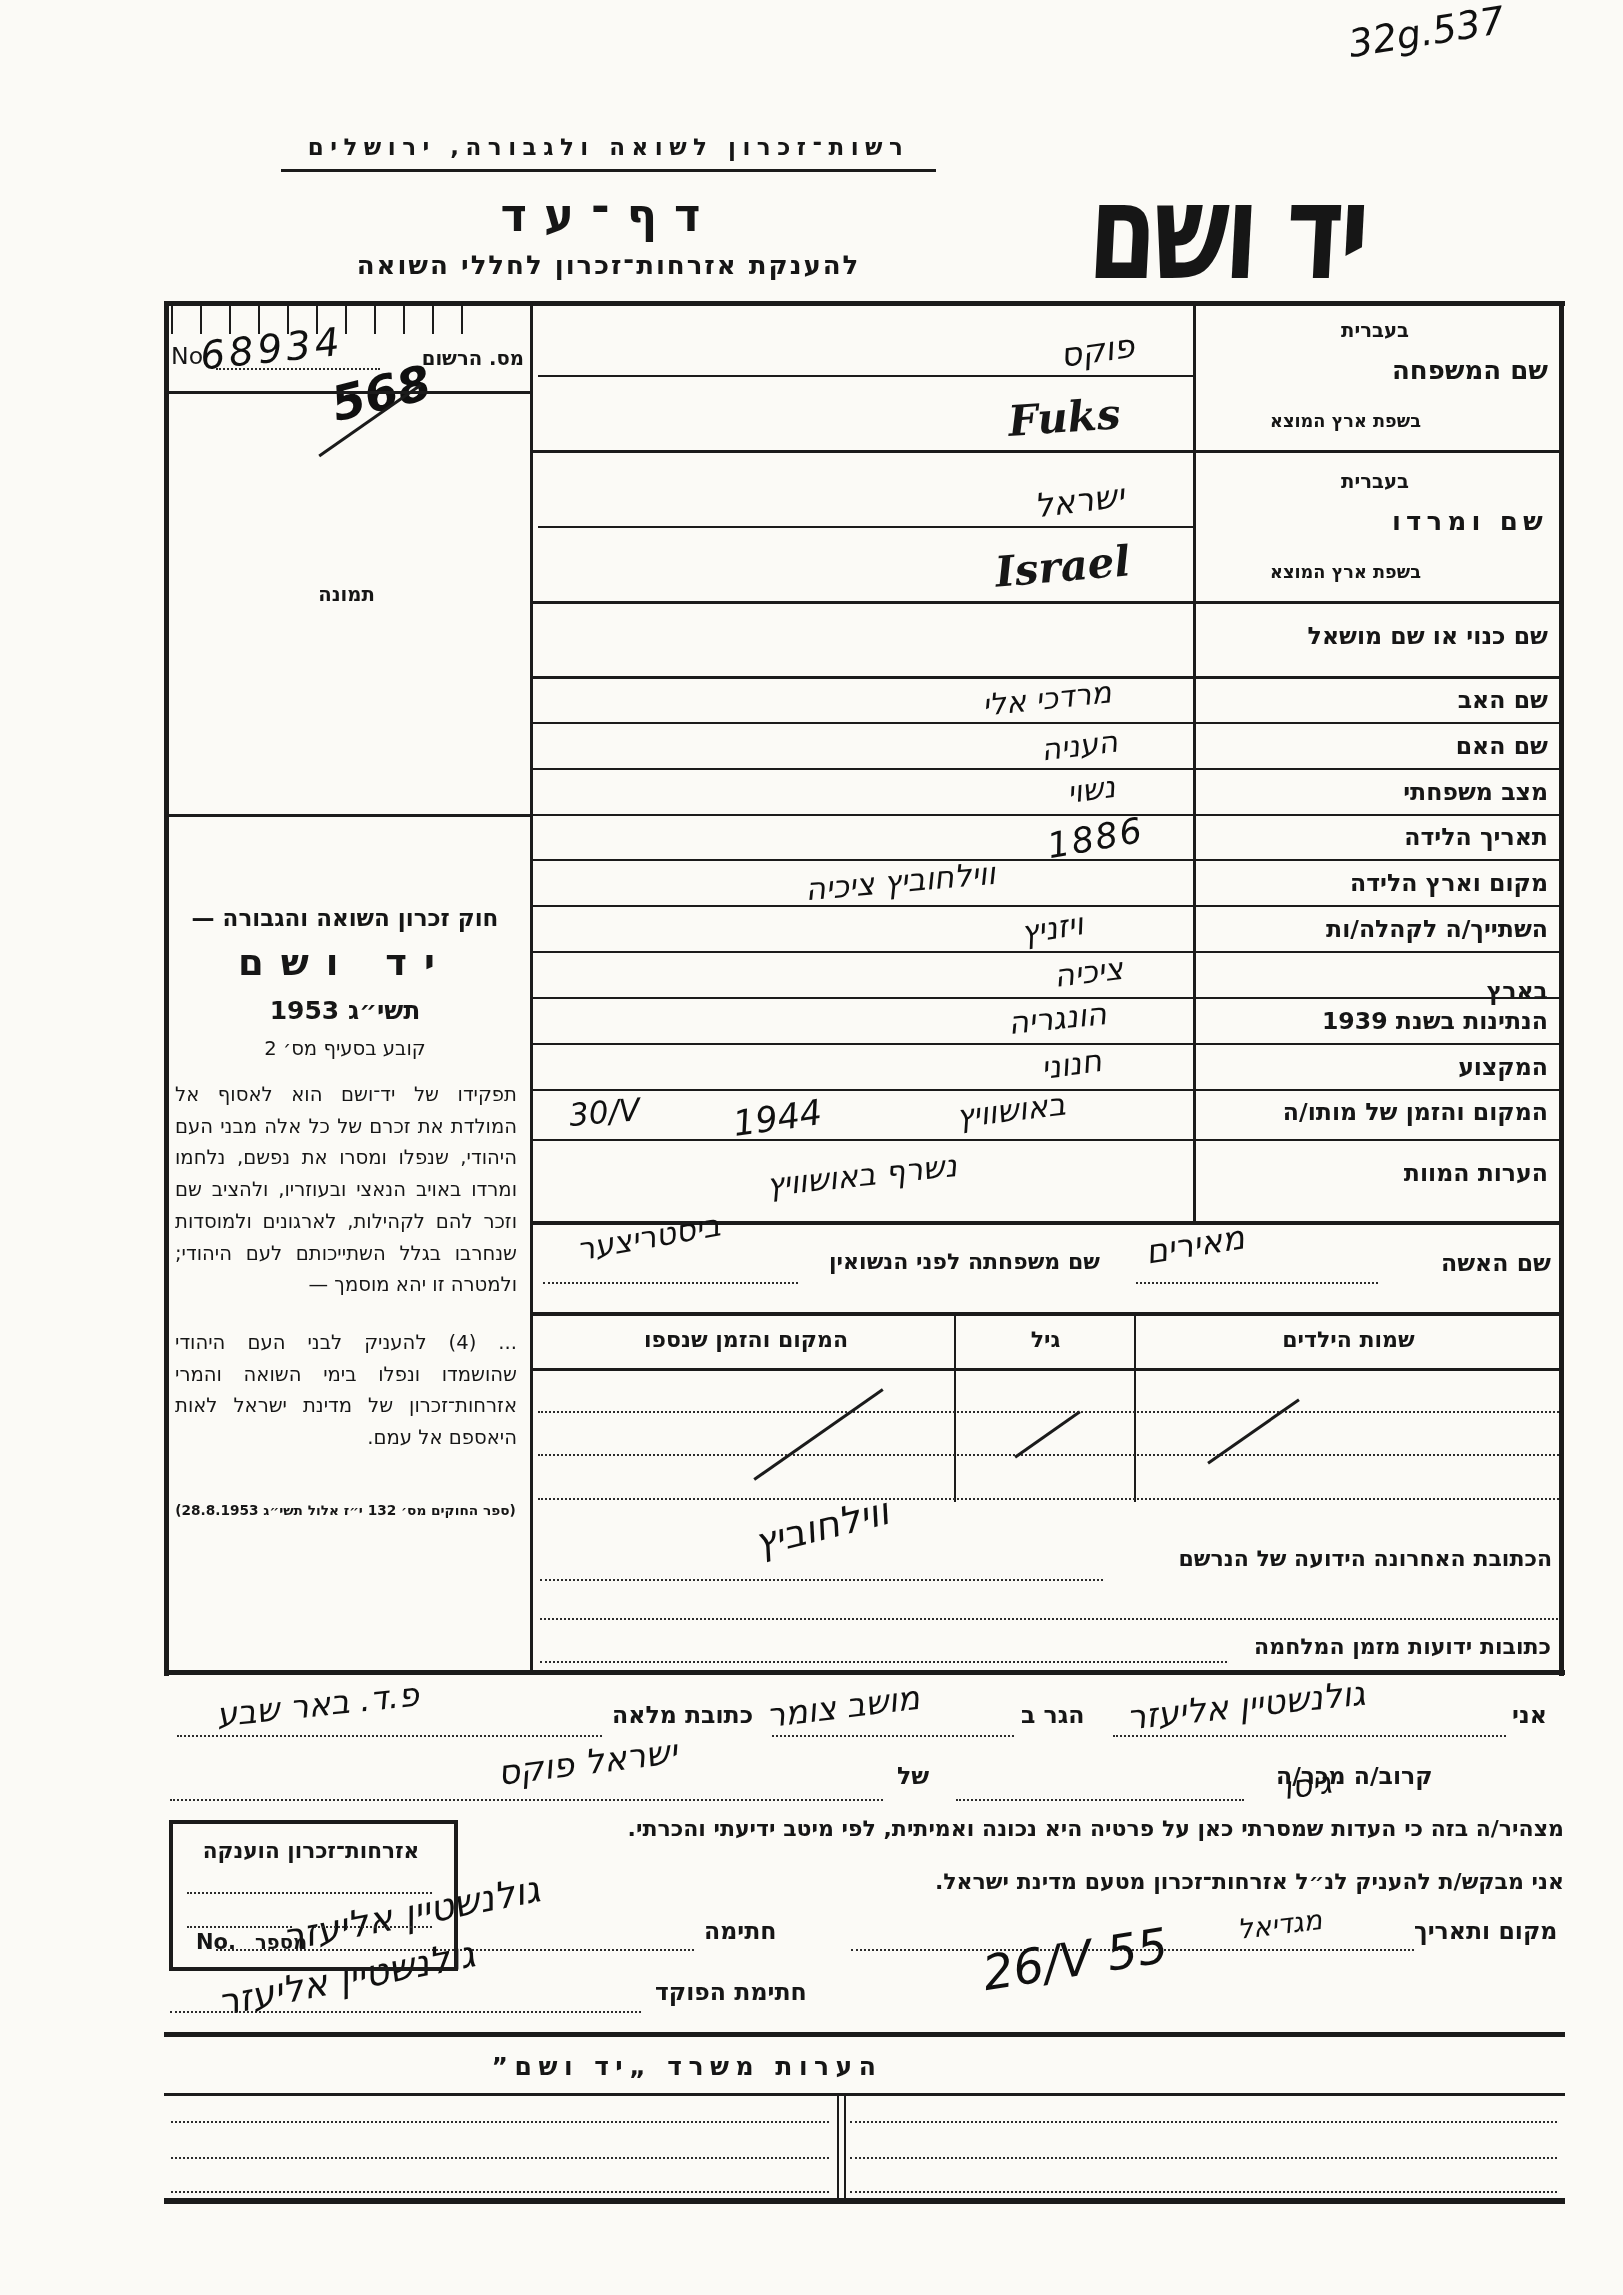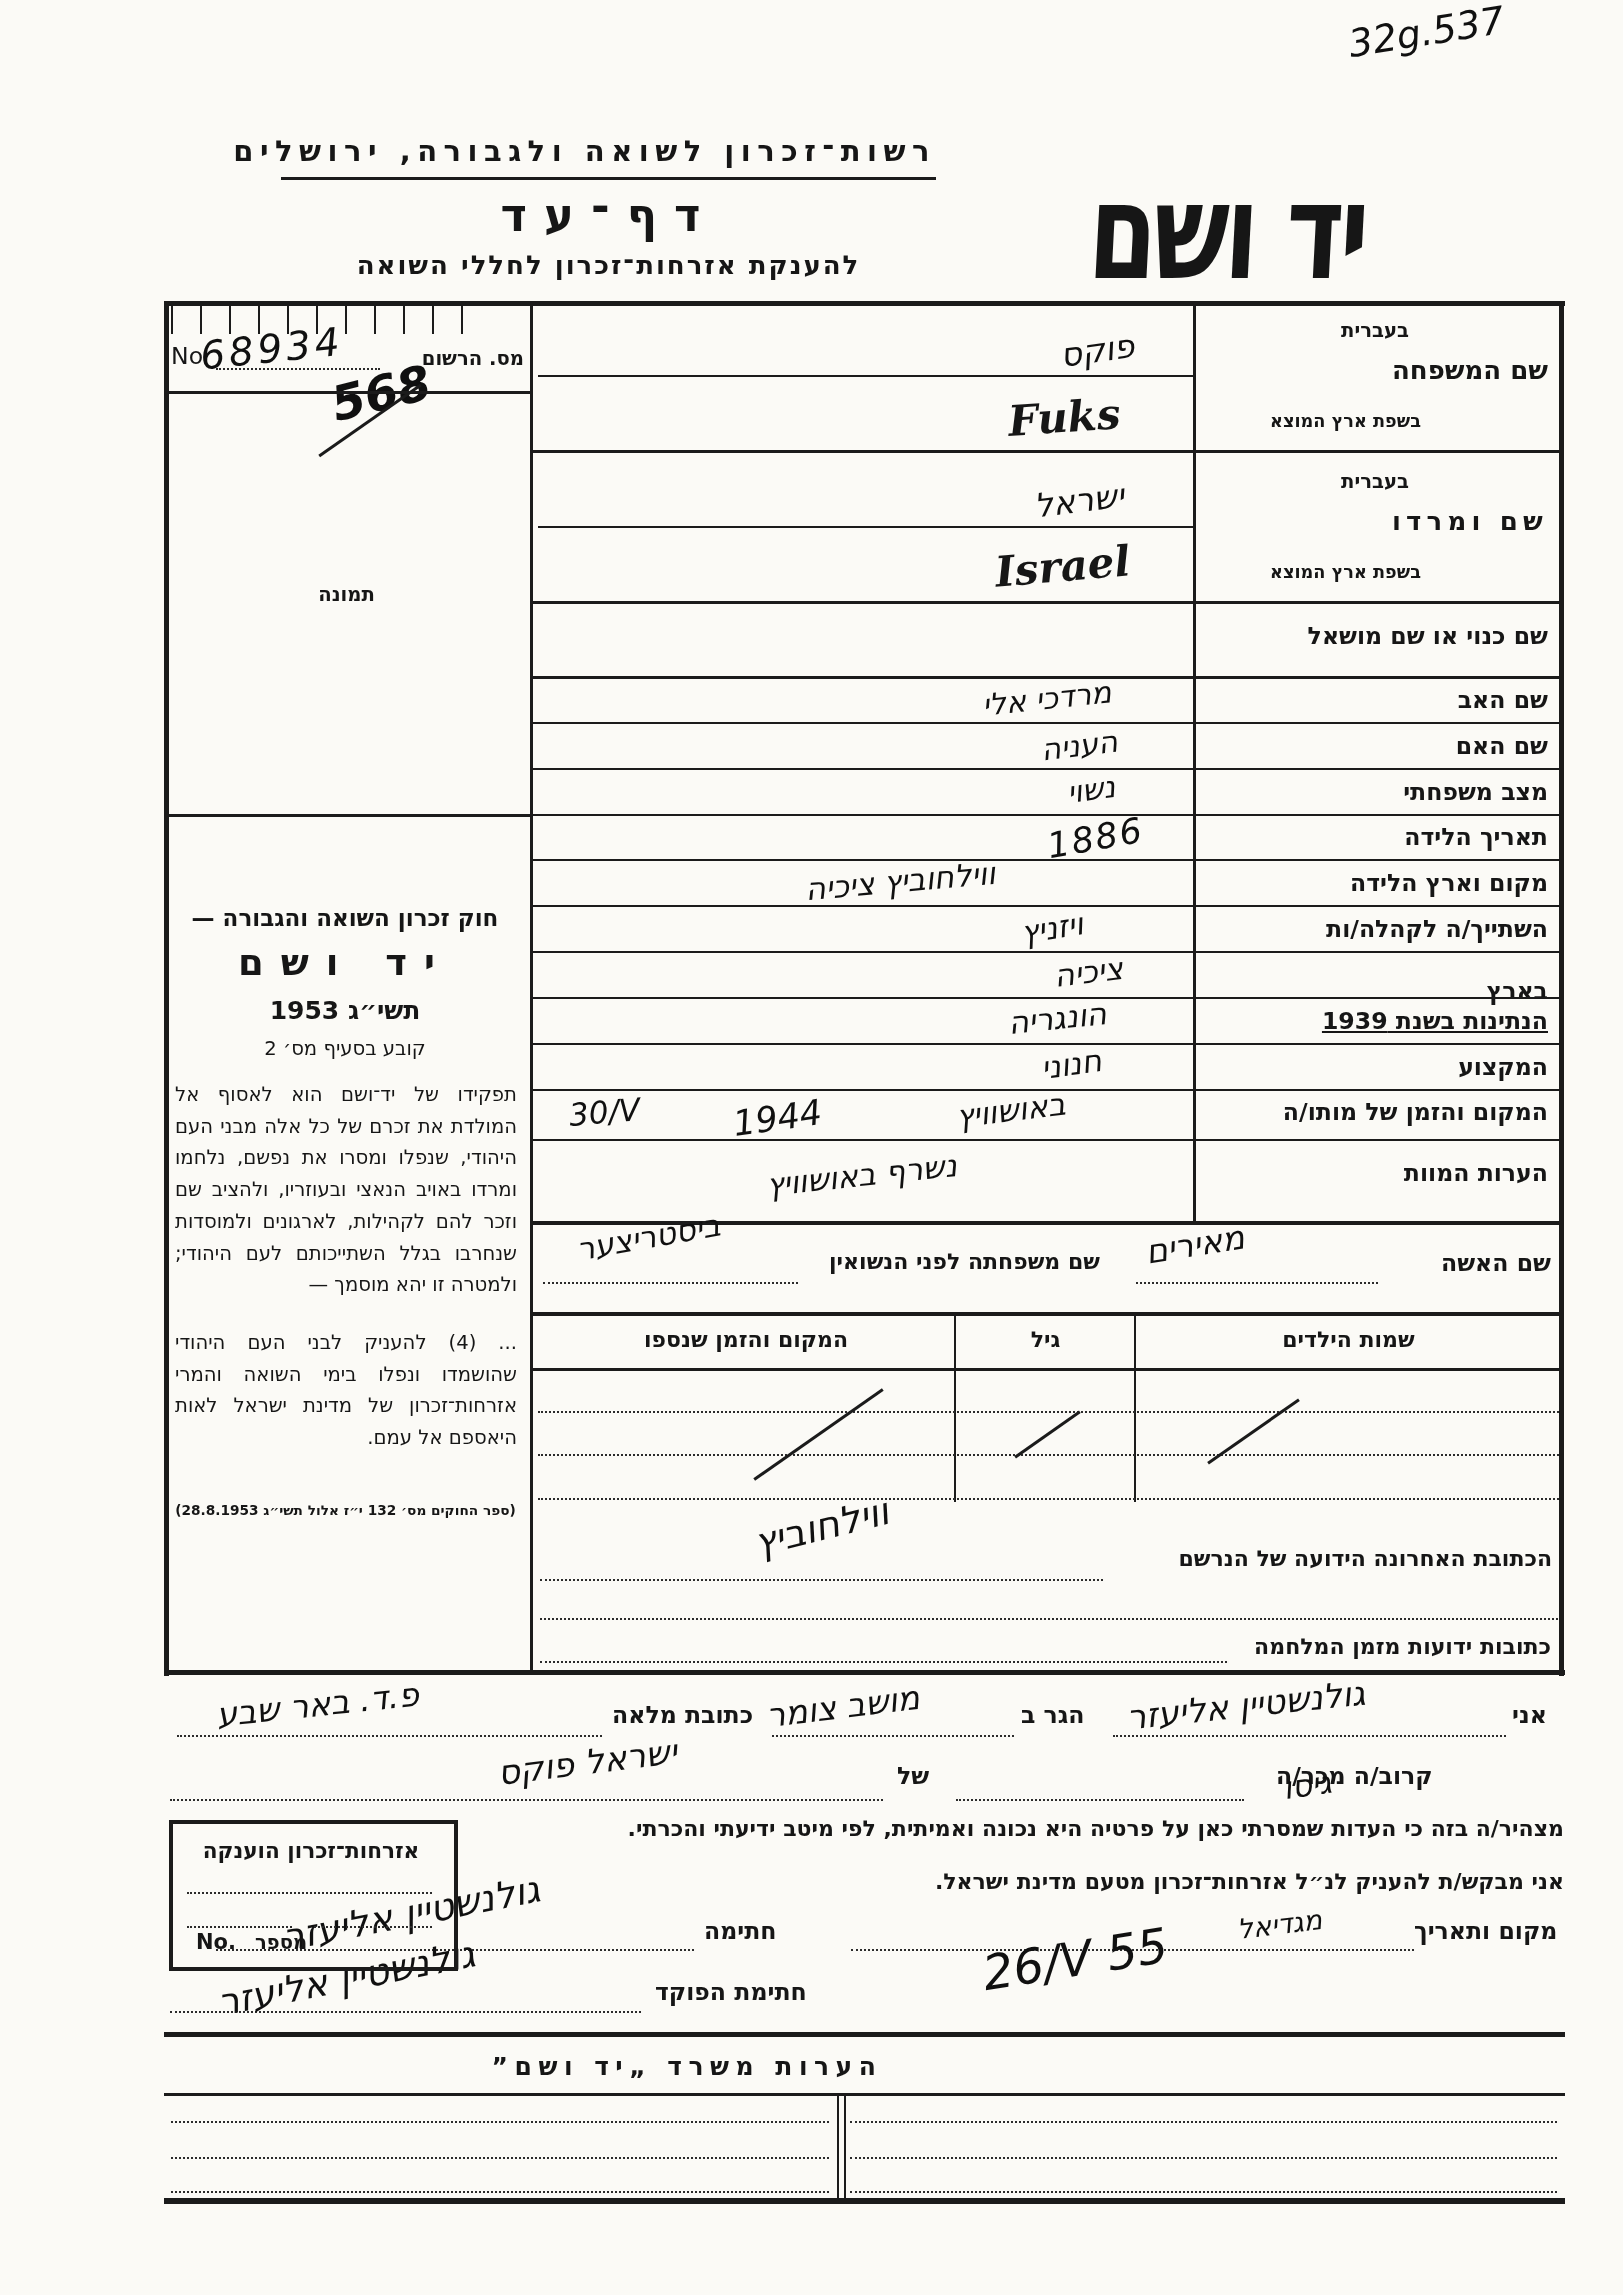--- a/index.html
+++ b/index.html
@@ -21,21 +21,21 @@
   .logo{font-weight:900;letter-spacing:-3.9px;transform:scaleY(1.35) skewX(-4deg);transform-origin:left top;}
   .dbl{border-left:2.6px solid #1b1b1b;border-right:2.6px solid #1b1b1b;}
 </style>
 </head>
 <body>
 
 <div class="page">
 
   <div class="abs hw" style="left:1348px;top:9.8px;font-size:38px;transform:rotate(-9deg);">32g.537</div>
 
-  <div class="abs he lbl" style="left:281px;top:134px;width:655px;text-align:center;font-size:29px;letter-spacing:6.5px;border-bottom:3.3px solid #1b1b1b;padding-bottom:9.2px;">רשות־זכרון לשואה ולגבורה, ירושלים</div>
+  <div class="abs he lbl" style="left:281px;top:134px;width:655px;text-align:center;font-size:23px;letter-spacing:6.5px;border-bottom:3.3px solid #1b1b1b;padding-bottom:9.2px;">רשות־זכרון לשואה ולגבורה, ירושלים</div>
   <div class="abs he" style="left:419px;top:189px;width:380px;text-align:center;font-size:45px;font-weight:bold;letter-spacing:17px;">דף־עד</div>
   <div class="abs he lbl" style="left:281px;top:250px;width:655px;text-align:center;font-size:26px;letter-spacing:2px;">להענקת אזרחות־זכרון לחללי השואה</div>
   <div class="abs he logo" style="left:1093px;top:154px;font-size:99px;">יד ושם</div>
 
   <div class="abs ln" style="left:164px;top:301px;width:1401px;height:5.2px;"></div>
   <div class="abs ln" style="left:164px;top:301px;width:5.2px;height:1375px;"></div>
   <div class="abs ln" style="left:1559px;top:301px;width:5.2px;height:1375px;"></div>
   <div class="abs ln" style="left:164px;top:1670px;width:1401px;height:5.2px;"></div>
   <div class="abs ln" style="left:530px;top:301px;width:3.3px;height:1371px;"></div>
   <div class="abs ticks" style="left:171px;top:305px;width:301px;height:29px;"></div>
@@ -101,21 +101,21 @@
   <div class="abs ln" style="left:533px;top:905px;width:1028px;height:2px;"></div>
 
   <div class="abs he lbl r" style="left:1208px;top:915px;width:340px;">השתייך/ה לקהלה/ות</div>
   <div class="abs hw" style="left:1021px;top:910px;font-size:31px;transform:rotate(-9deg);">ויזניץ</div>
   <div class="abs ln" style="left:533px;top:951px;width:1028px;height:2px;"></div>
 
   <div class="abs he lbl r" style="left:1208px;top:977px;width:340px;">בארץ</div>
   <div class="abs hw" style="left:1054px;top:954px;font-size:31px;transform:rotate(-7deg);">ציכיה</div>
   <div class="abs ln" style="left:533px;top:997px;width:1028px;height:2px;"></div>
 
-  <div class="abs he lbl r" style="left:1208px;top:1007px;width:340px;text-decoration:underline;">הנתינות בשנת 1939</div>
+  <div class="abs he lbl r" style="left:1208px;top:1007px;width:340px;">הנתינות בשנת 1939</div>
   <div class="abs hw" style="left:1008px;top:1000px;font-size:31px;transform:rotate(-6deg);">הונגריה</div>
   <div class="abs ln" style="left:533px;top:1043px;width:1028px;height:2px;"></div>
 
   <div class="abs he lbl r" style="left:1208px;top:1053px;width:340px;">המקצוע</div>
   <div class="abs hw" style="left:1041px;top:1046px;font-size:31px;transform:rotate(-8deg);">חנוני</div>
   <div class="abs ln" style="left:533px;top:1089px;width:1028px;height:2px;"></div>
 
   <div class="abs he lbl r" style="left:1208px;top:1098px;width:340px;">המקום והזמן של מותו/ה</div>
   <div class="abs hw" style="left:956px;top:1092px;font-size:31px;transform:rotate(-7deg);">באושוויץ</div>
   <div class="abs hw" style="left:733px;top:1098px;font-size:35px;transform:rotate(-8deg);">1944</div>

